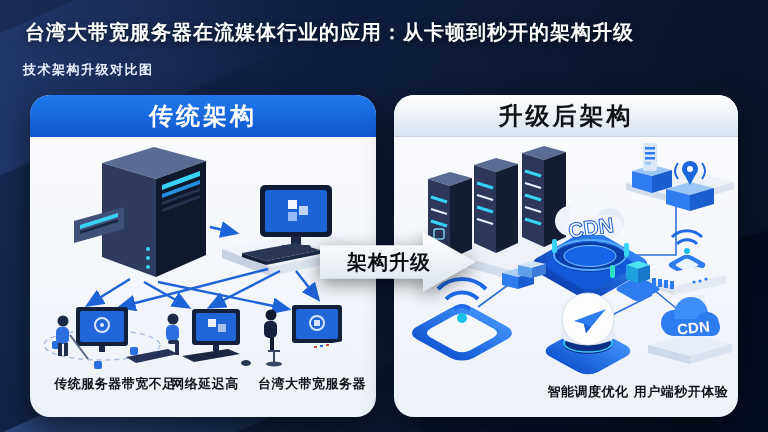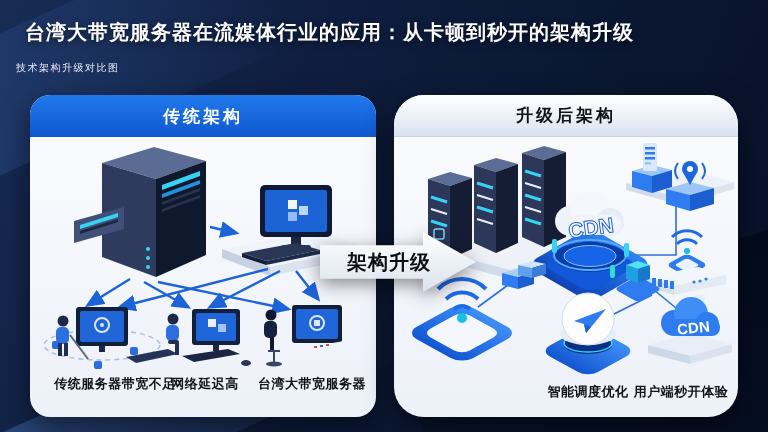--- a/index.html
+++ b/index.html
@@ -12,30 +12,30 @@
               background:linear-gradient(90deg,rgba(64,110,195,.30),rgba(64,110,195,0));
               transform:rotate(-24deg); }
   .streak-b { left:-120px; bottom:-34px; width:540px; height:95px;
               background:linear-gradient(90deg,rgba(98,152,238,.38),rgba(98,152,238,0));
               transform:rotate(-24deg); }
   .streak-c { right:-90px; bottom:-60px; width:440px; height:220px;
               background:linear-gradient(200deg,rgba(2,8,22,.75),rgba(2,8,22,0));
               transform:rotate(-16deg); }
   .title { position:absolute; left:25px; top:19px; font-size:20px; font-weight:bold;
            color:#ffffff; letter-spacing:1px; text-shadow:0 2px 6px rgba(0,0,0,.55); white-space:nowrap; }
-  .subtitle { position:absolute; left:16px; top:61px; font-size:10px; font-weight:normal;
+  .subtitle { position:absolute; left:23px; top:61px; font-size:13px; font-weight:bold;
               color:#e9effb; letter-spacing:1.5px; }
   .panel { position:absolute; top:95px; width:346px; height:322px; border-radius:20px;
            background:linear-gradient(180deg,#fbfcff 0%,#edf1f8 100%);
            box-shadow:0 10px 28px rgba(0,0,0,.5); overflow:hidden; }
   .panel-left { left:30px; }
-  .panel-right { left:394px; width:344px;border-radius:30px; }
+  .panel-right { left:394px; width:344px; }
   .panel-head { position:absolute; left:0; top:0; width:100%; height:42px;
                 display:flex; align-items:center; justify-content:center;
-                font-size:17px; font-weight:bold; letter-spacing:3px; }
+                font-size:24px; font-weight:bold; letter-spacing:3px; }
   .head-blue { background:linear-gradient(180deg,#2079ec,#1157cf); color:#ffffff; }
   .head-light { background:linear-gradient(180deg,#ffffff,#d9e3f0); color:#101215;
                 border-bottom:1px solid #c8d4e5; }
   .panel-svg { position:absolute; left:0; top:42px; }
   svg text { font-family:"Liberation Sans","DejaVu Sans",sans-serif; }
   .caption { position:absolute; font-size:13px; font-weight:bold; color:#0f1318;
              text-align:center; line-height:1.5; letter-spacing:.5px; }
   .cap-l1 { left:10px;  bottom:24px; width:150px; }
   .cap-l2 { left:122px; bottom:24px; width:106px; }
   .cap-l3 { left:226px; bottom:24px; width:112px; }

